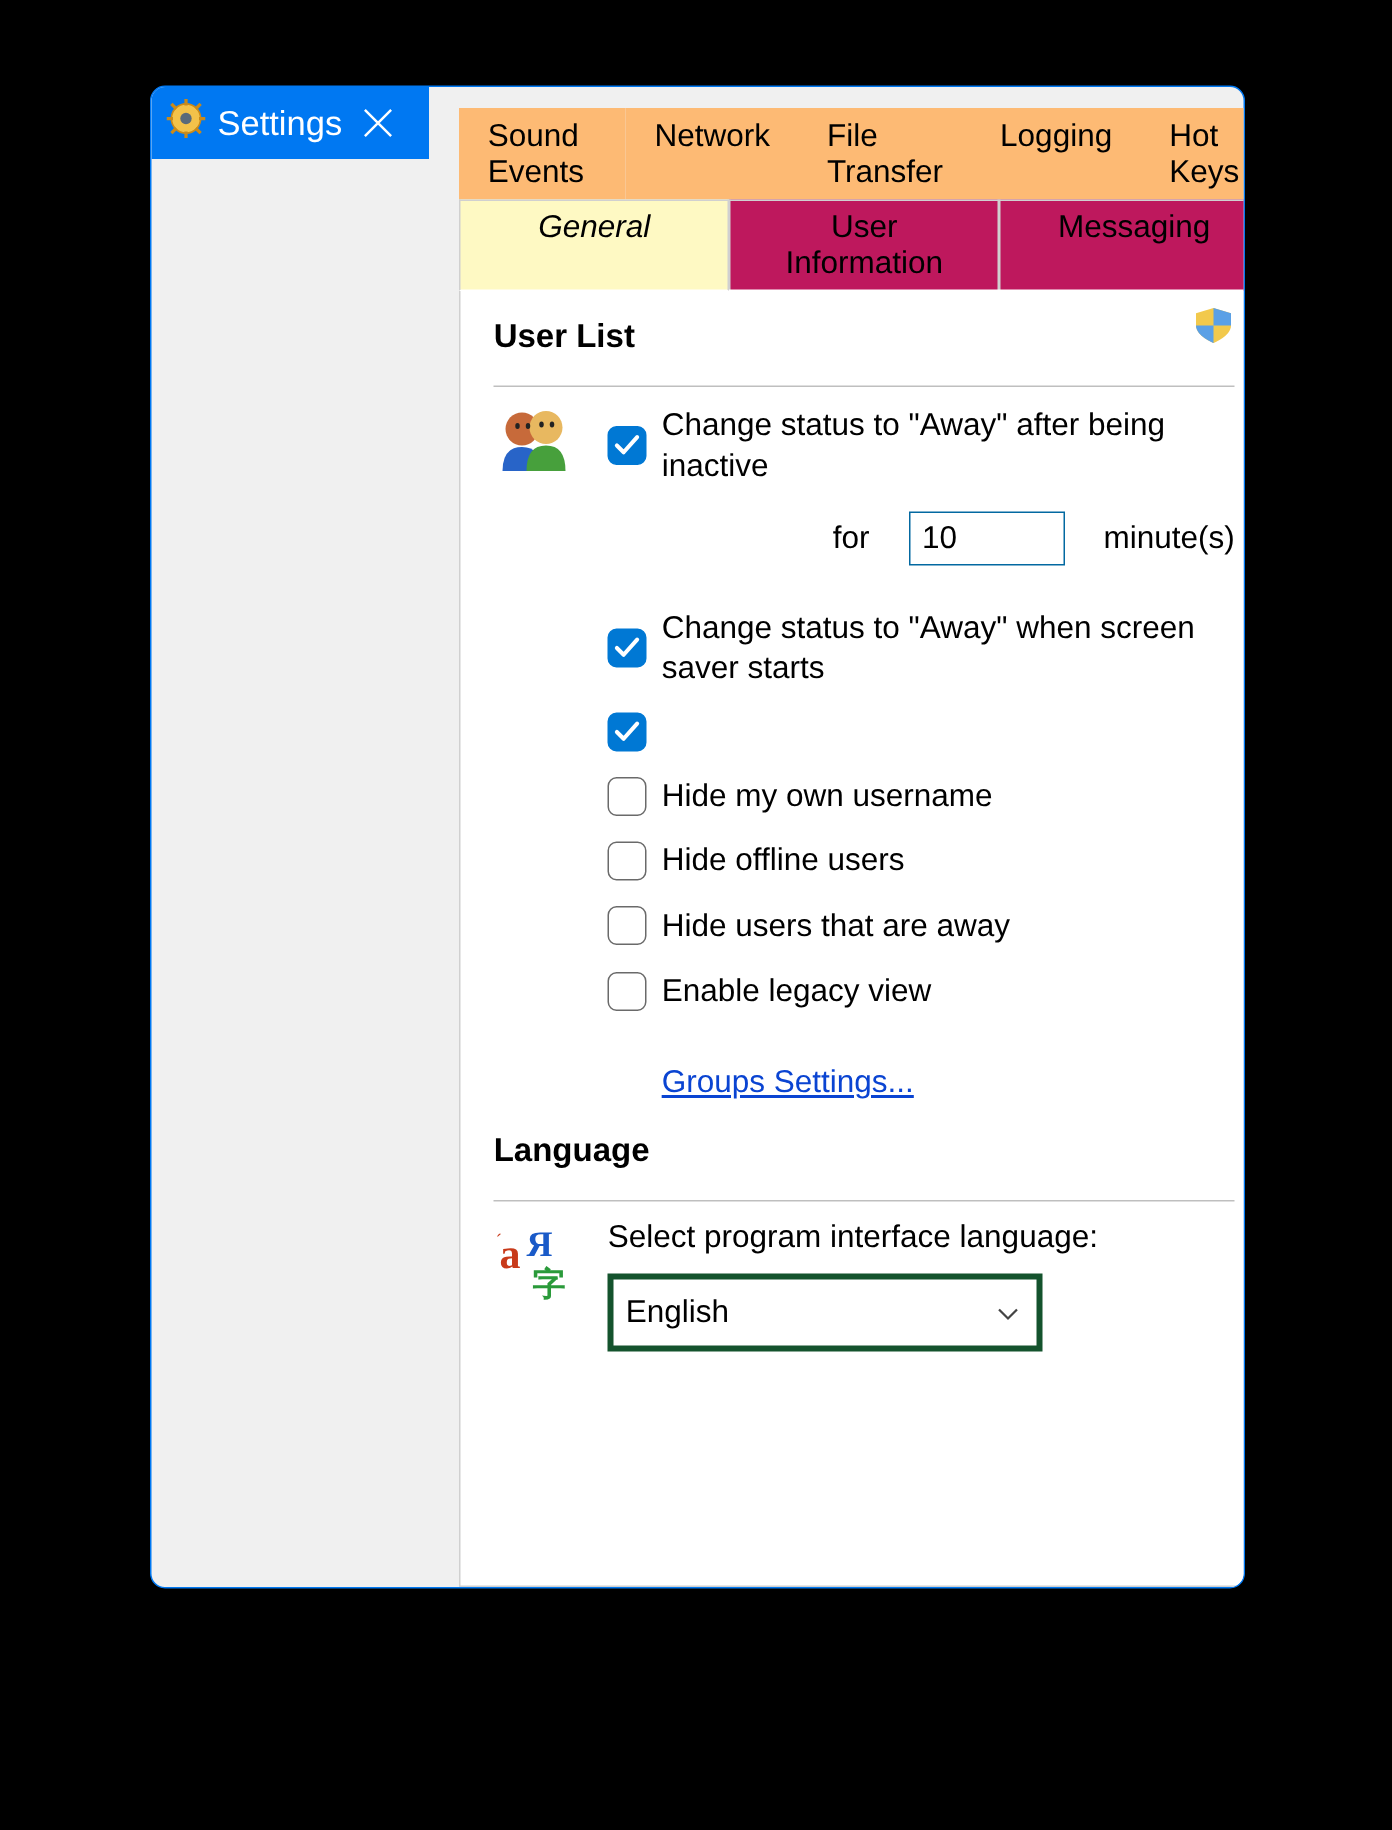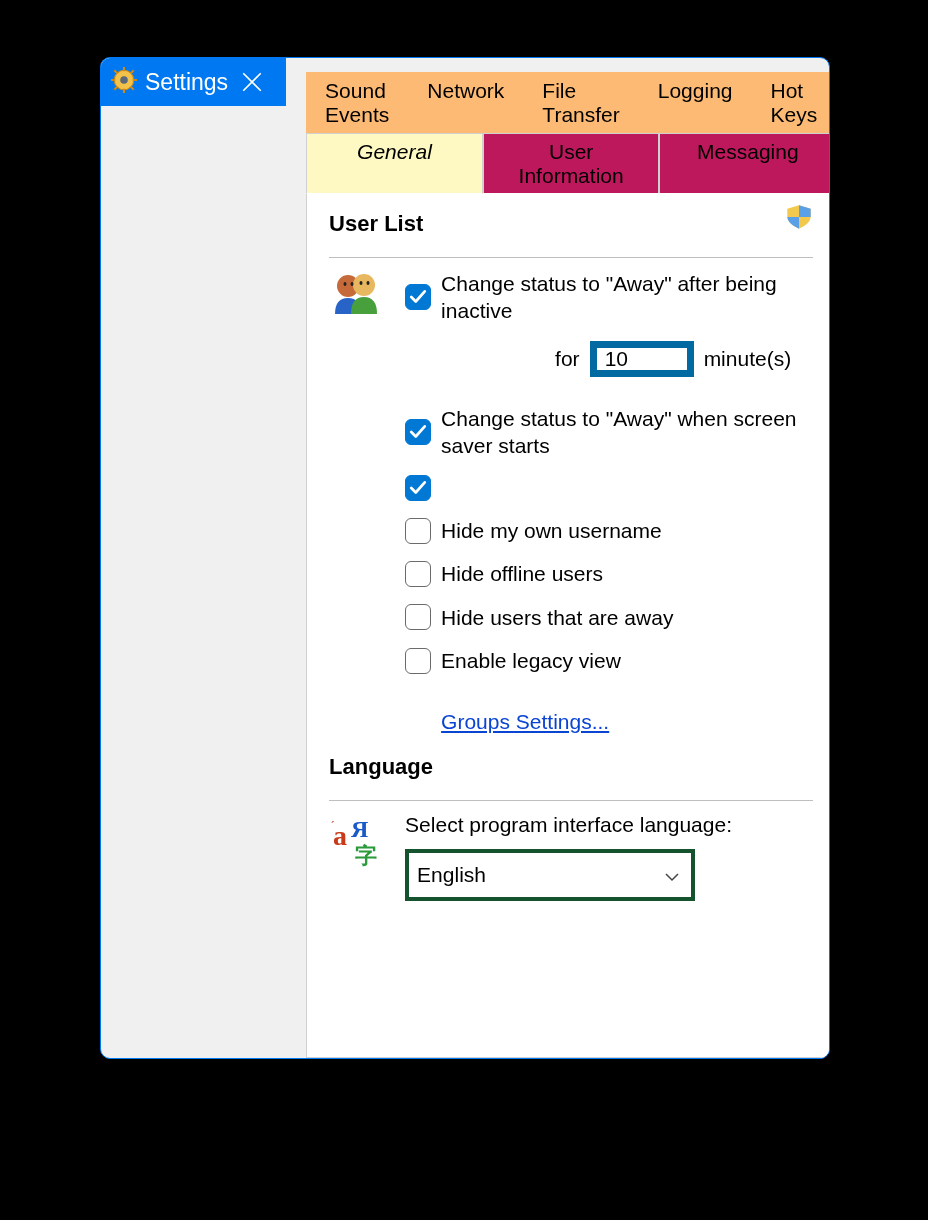--- a/index.html
+++ b/index.html
@@ -133,28 +133,28 @@
     background: #fff;
   }
   .chk.checked {
     background: #0078d4;
     border-color: #0078d4;
   }
   .chk.checked svg { width: 18px; height: 18px; }
   .for-row {
     display: flex;
     align-items: center;
-    gap: 10px;
+    gap: 26px;
     margin-left: 150px;
     margin-bottom: 28px;
   }
   .num-input {
     width: 104px;
     height: 36px;
-    border: 7px solid #0369a1;
+    border: 1px solid #0369a1;
     padding: 2px 8px;
     font-size: 21px;
     font-family: inherit;
   }
   .link {
     color: #0a44d2;
     text-decoration: underline;
     cursor: pointer;
     margin-left: 36px;
     display: inline-block;

